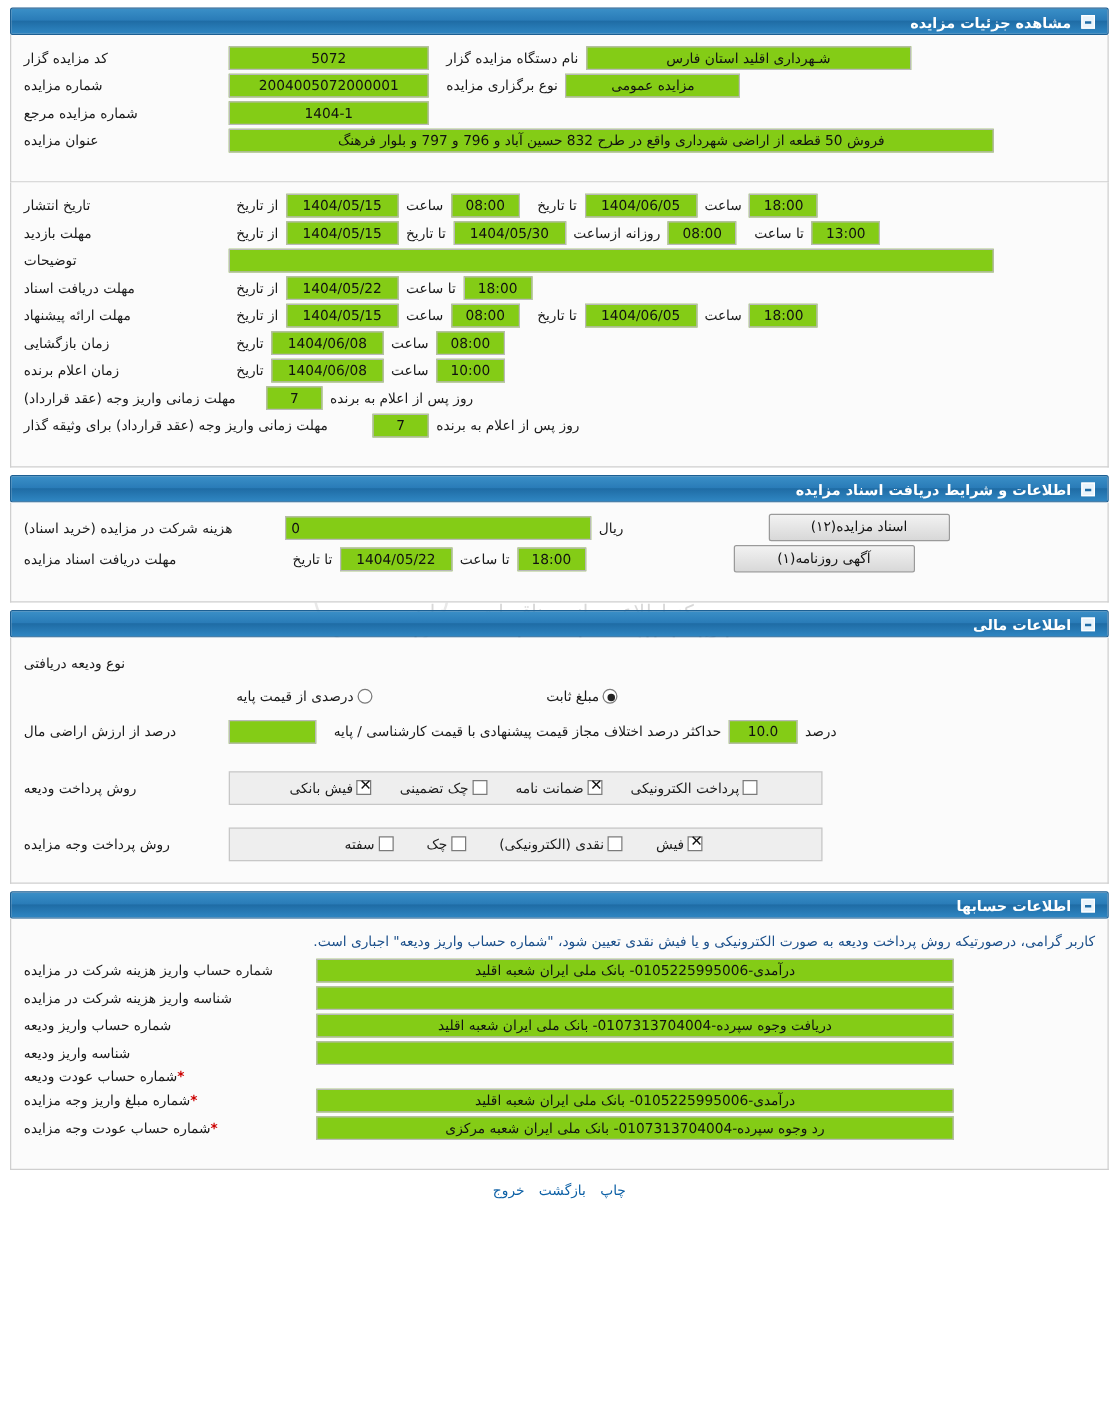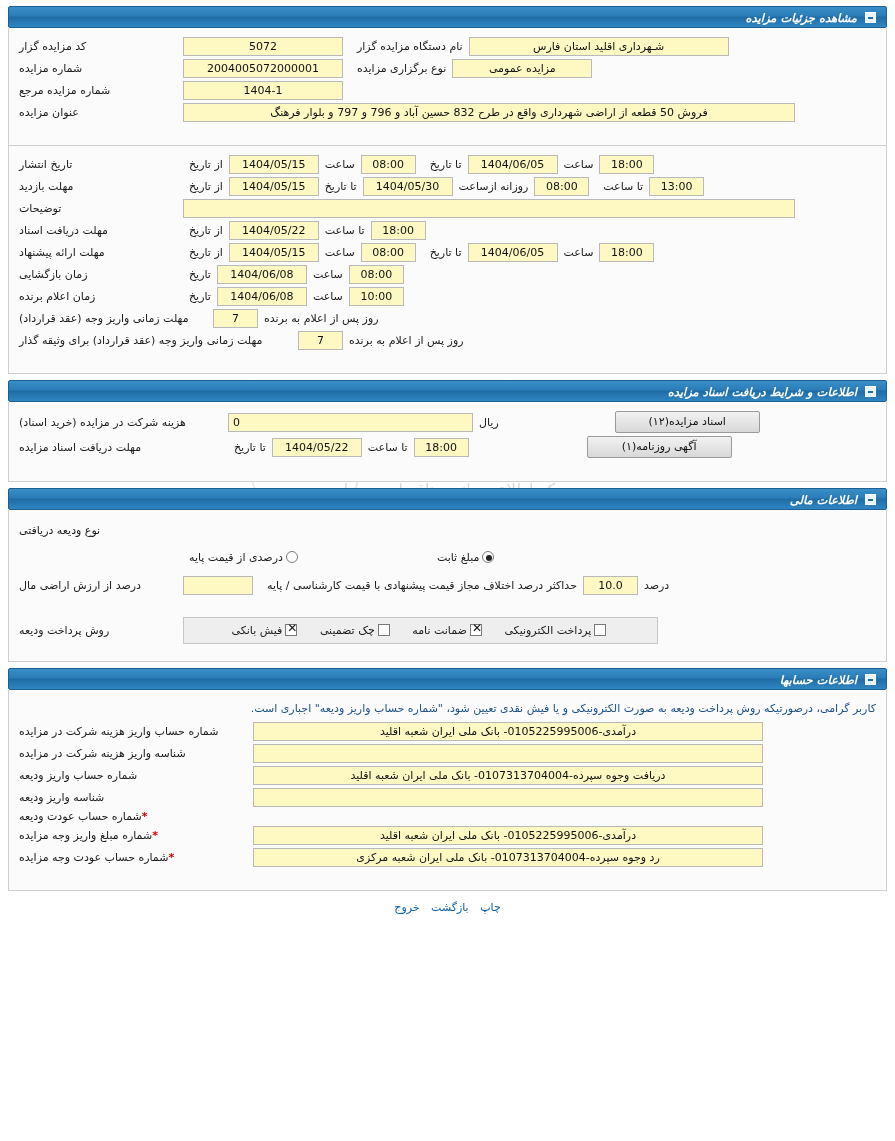--- a/index.html
+++ b/index.html
@@ -22,21 +22,20 @@
     font-size: 11.5px;
     height: 22px;
     line-height: 22px;
     padding: 0 10px;
     text-align: right;
     border: 1px solid #1c5f93;
     border-radius: 2px;
     margin-top: 6px;
     position: relative;
     z-index: 3;
-    font-style: italic;
   }
   .sec-header .collapse-box {
     display: inline-block;
     width: 11px; height: 11px;
     border: 1px solid #ffffff;
     background: #e8f3fb;
     float: right;
     margin: 5px 0 0 8px;
     position: relative;
   }
@@ -69,21 +68,21 @@
     text-align: left;
     padding-left: 6px;
     font-size: 11px;
     color: #1a1a1a;
     white-space: nowrap;
   }
   .lbl-w1 { width: 170px; }
   .lbl-sm { width: auto; padding: 0 6px; }
 
   .fld {
-    background: #fef9c3;
+    background: #84cc16;
     border: 1px solid #b9b9b9;
     height: 19px;
     line-height: 17px;
     font-size: 11px;
     text-align: center;
     color: #111;
     padding: 0 4px;
     white-space: nowrap;
     overflow: hidden;
   }
@@ -410,20 +409,29 @@
     <div class="row" style="margin-top:22px">
       <div class="lbl lbl-w1">روش پرداخت ودیعه</div>
       <div class="optbox">
         <span style="margin:0 8px"><span class="cbx"></span><span>پرداخت الکترونیکی</span></span>
         <span style="margin:0 8px"><span class="cbx checked"></span><span>ضمانت نامه</span></span>
         <span style="margin:0 8px"><span class="cbx"></span><span>چک تضمینی</span></span>
         <span style="margin:0 8px"><span class="cbx checked"></span><span>فیش بانکی</span></span>
       </div>
     </div>
 
+    <div class="row" style="margin-top:18px">
+      <div class="lbl lbl-w1">روش پرداخت وجه مزایده</div>
+      <div class="optbox">
+        <span style="margin:0 10px"><span class="cbx checked"></span><span>فیش</span></span>
+        <span style="margin:0 10px"><span class="cbx"></span><span>نقدی (الکترونیکی)</span></span>
+        <span style="margin:0 10px"><span class="cbx"></span><span>چک</span></span>
+        <span style="margin:0 10px"><span class="cbx"></span><span>سفته</span></span>
+      </div>
+    </div>
   </div>
 
   <div class="sec-header">
     <span class="collapse-box"></span>
     <span>اطلاعات حسابها</span>
   </div>
   <div class="sec-body">
     <div class="notice">کاربر گرامی، درصورتیکه روش پرداخت ودیعه به صورت الکترونیکی و یا فیش نقدی تعیین شود، "شماره حساب واریز ودیعه" اجباری است.</div>
 
     <div class="row">

